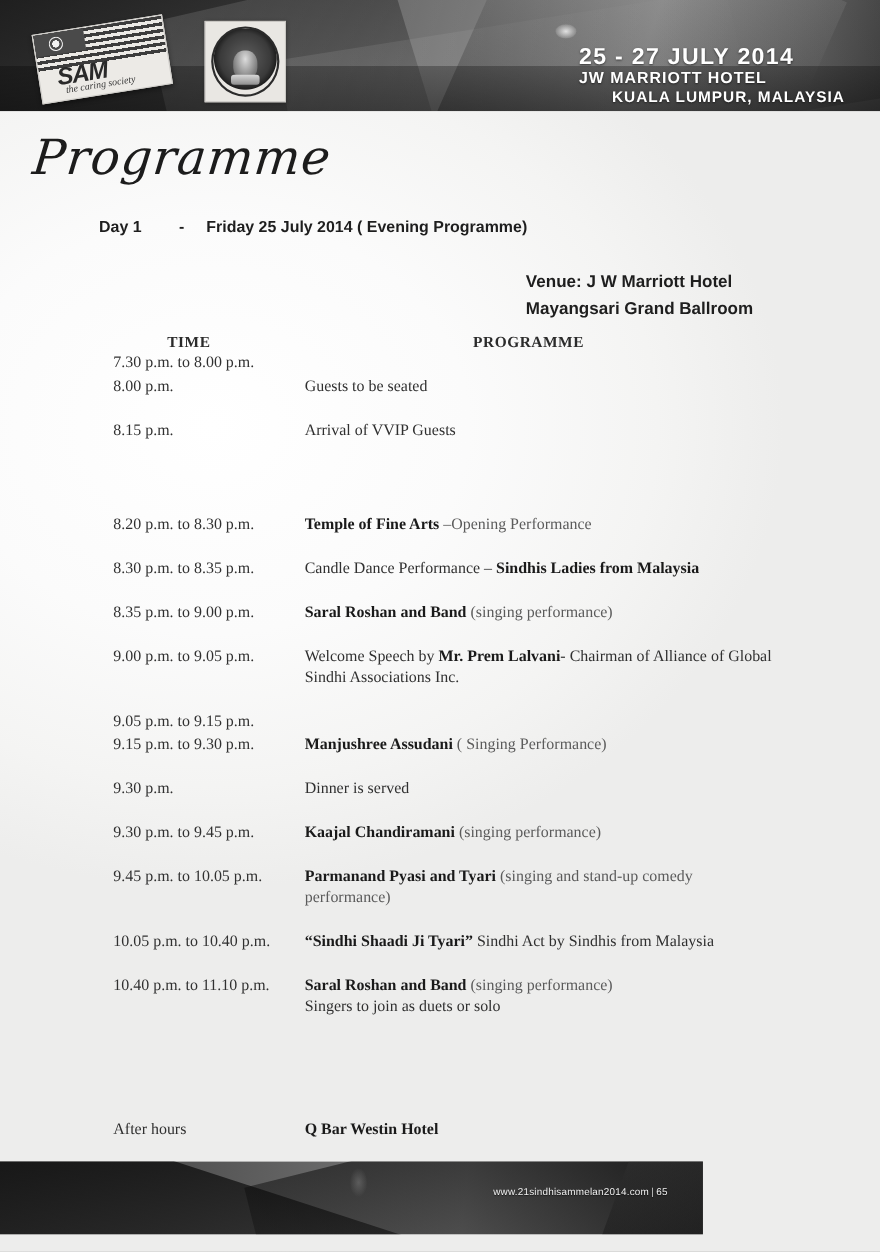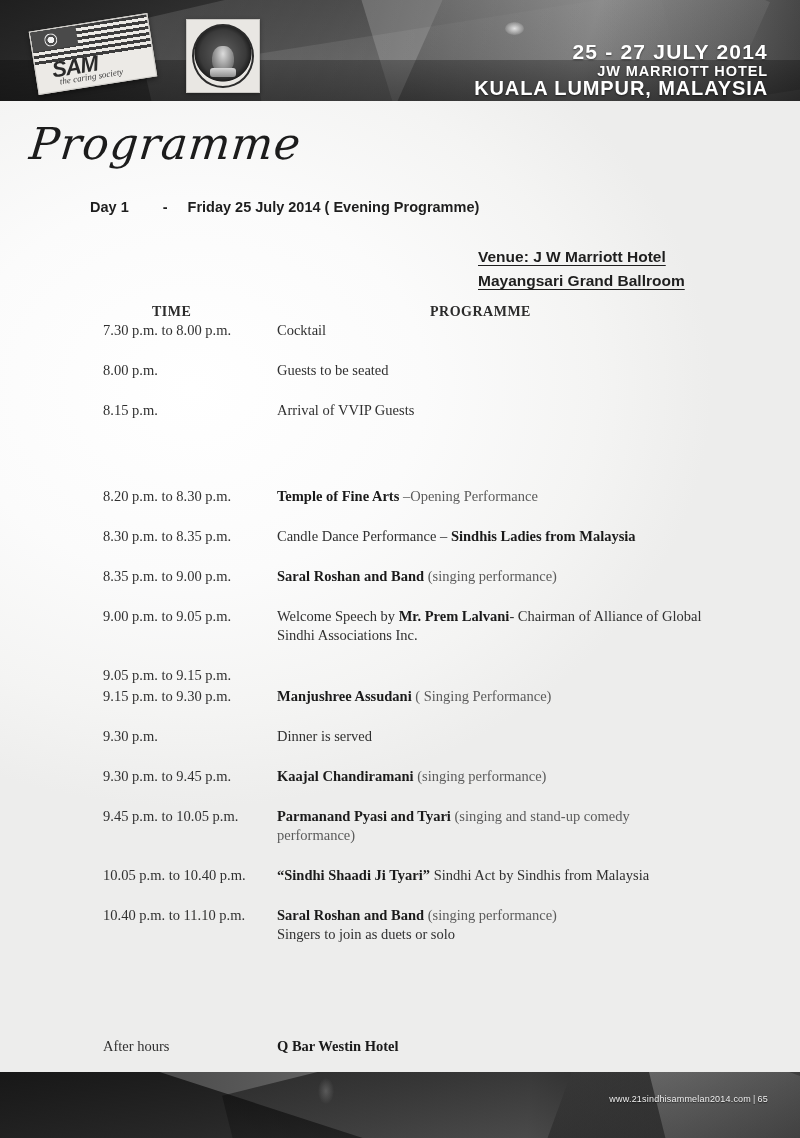--- a/index.html
+++ b/index.html
@@ -55,30 +55,29 @@
   }
   .hb-dot {
     left: 505px; top: 22px; width: 19px; height: 13px;
     border-radius: 50%;
     background: radial-gradient(ellipse at center, rgba(255,255,255,.78), rgba(255,255,255,.12) 70%, rgba(255,255,255,0));
   }
 
   .header-text {
     position: absolute;
     right: 32px; top: 40px;
-    text-align: right;
     color: #ffffff;
     font-family: "Liberation Sans", sans-serif;
     font-weight: bold;
     letter-spacing: .6px;
     text-shadow: 0 1px 2px rgba(0,0,0,.55);
   }
   .ht-date { font-size: 21px; line-height: 23px; letter-spacing: 1.2px; }
   .ht-hotel { font-size: 14.5px; line-height: 17px; letter-spacing: .9px; }
-  .ht-city { font-size: 20px; line-height: 17px; letter-spacing: .9px; }
+  .ht-city { font-size: 14px; line-height: 17px; letter-spacing: .9px; margin-left: 30px; }
 
   
   .logo-sam {
     position: absolute;
     left: 33px; top: 22px;
     width: 118px; height: 62px;
     background: #eceae6;
     border: 1px solid #cfcdc9;
     transform: rotate(-9deg);
     box-shadow: 0 2px 5px rgba(0,0,0,.45);
@@ -177,21 +176,20 @@
   .venue-block {
     position: absolute;
     left: 478px; top: 245px;
     font-family: "Liberation Sans", sans-serif;
     font-weight: bold;
     font-size: 15.5px;
     color: #1e1e1e;
     line-height: 24px;
   }
   .venue-block span {
-    text-decoration: underline;
     text-underline-offset: 3px;
     display: inline-block;
   }
 
   
   .col-headers {
     position: absolute;
     left: 90px; top: 304px;
     width: 620px;
     font-weight: bold;
@@ -235,22 +233,22 @@
     color: #1e1e1e;
   }
   .row.sans .desc b { font-weight: bold; }
   .spacer-lg { height: 26px; }
   .spacer-md { height: 12px; }
   .spacer-xl { height: 58px; }
 
   
   .footer-band {
     position: absolute;
-    left: 0; bottom: 0;
-    width: 800px; height: 66px;
+    left: 0; bottom: 16px;
+    width: 639px; height: 66px;
     overflow: hidden;
     background: linear-gradient(95deg, #3d3d3d 0%, #515151 25%, #6a6a6a 48%, #808080 66%, #5c5c5c 85%, #3c3c3c 100%);
   }
   .fb-shape { position: absolute; pointer-events: none; }
   .fb-s1 {
     left: -40px; top: 8px; width: 420px; height: 180px;
     background: linear-gradient(160deg, rgba(10,10,10,.88), rgba(60,60,60,.30));
     transform: rotate(18deg);
   }
   .fb-s2 {
@@ -327,21 +325,20 @@
   <div class="col-headers">
     <span class="ch-time">TIME</span>
     <span class="ch-prog">PROGRAMME</span>
   </div>
 
   <div class="rows">
 
     <div class="row">
       <div class="time">7.30 p.m. to 8.00 p.m.</div>
       <div class="desc">
-        <div>Cocktail</div>
       </div>
     </div>
 
     <div class="spacer-md"></div>
 
     <div class="row">
       <div class="time">8.00 p.m.</div>
       <div class="desc">Guests to be seated</div>
     </div>
 

